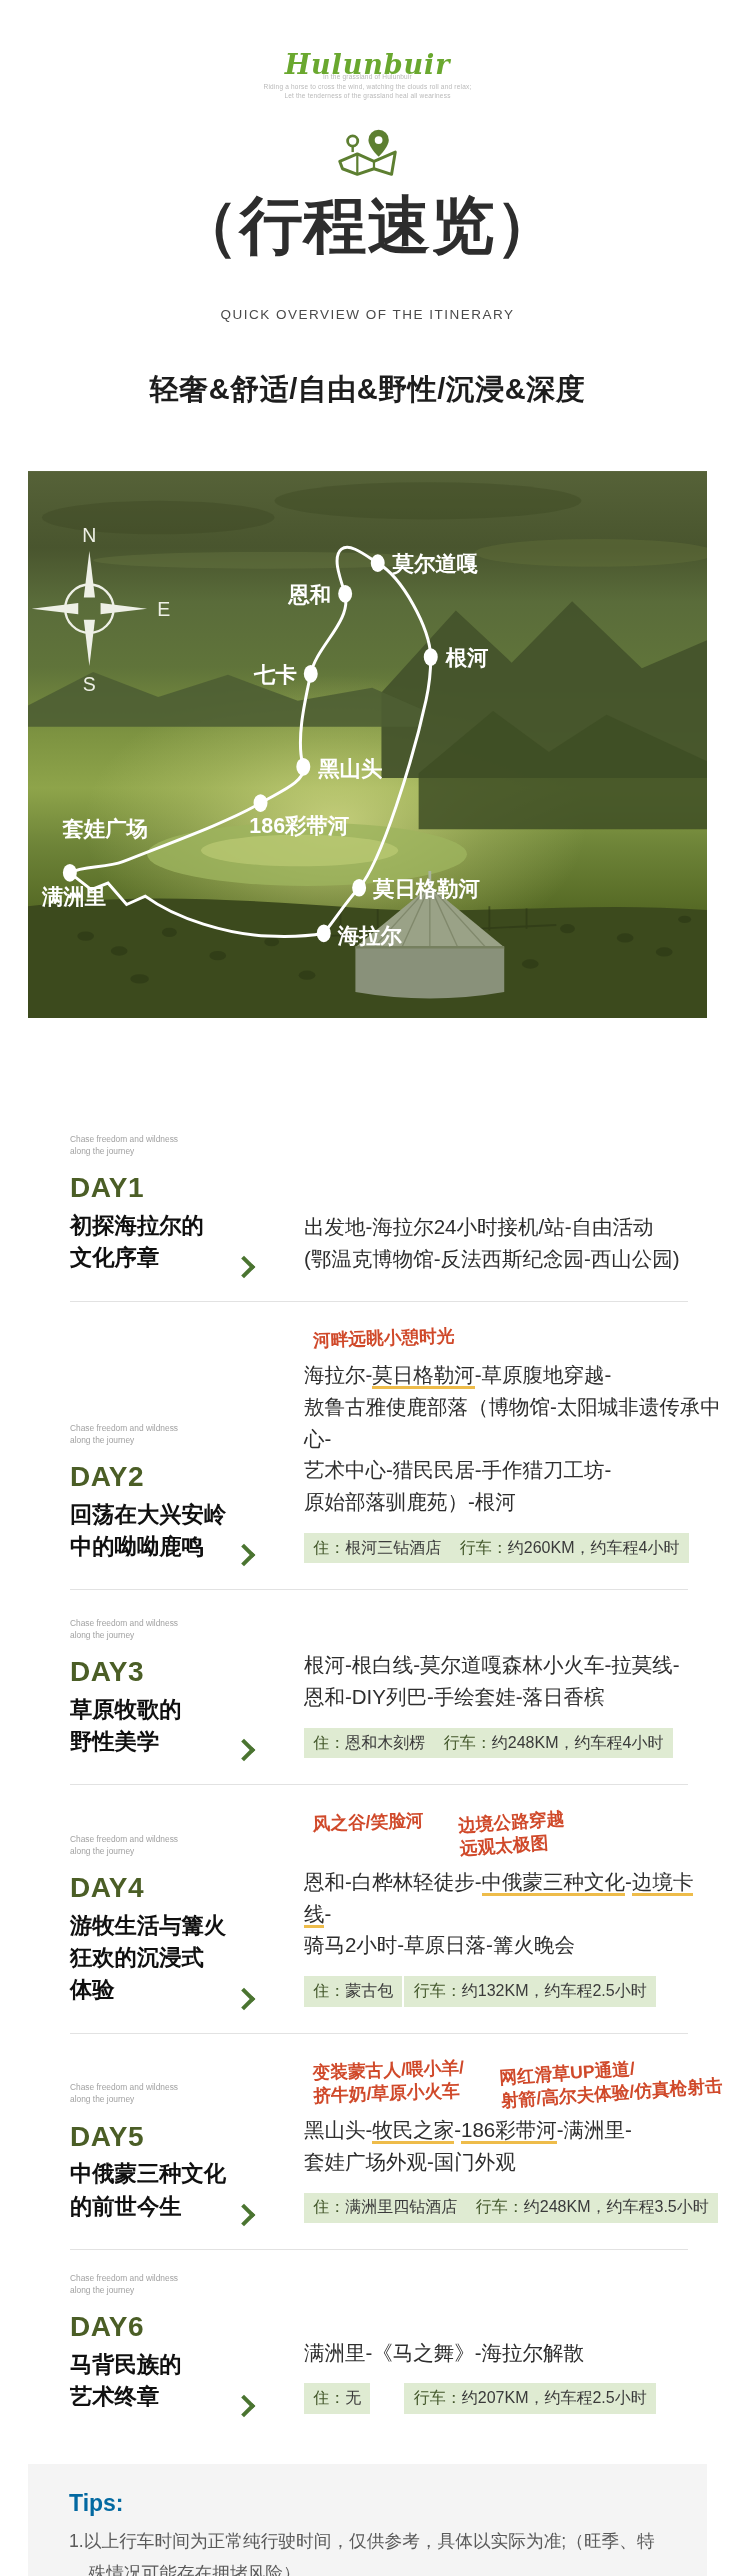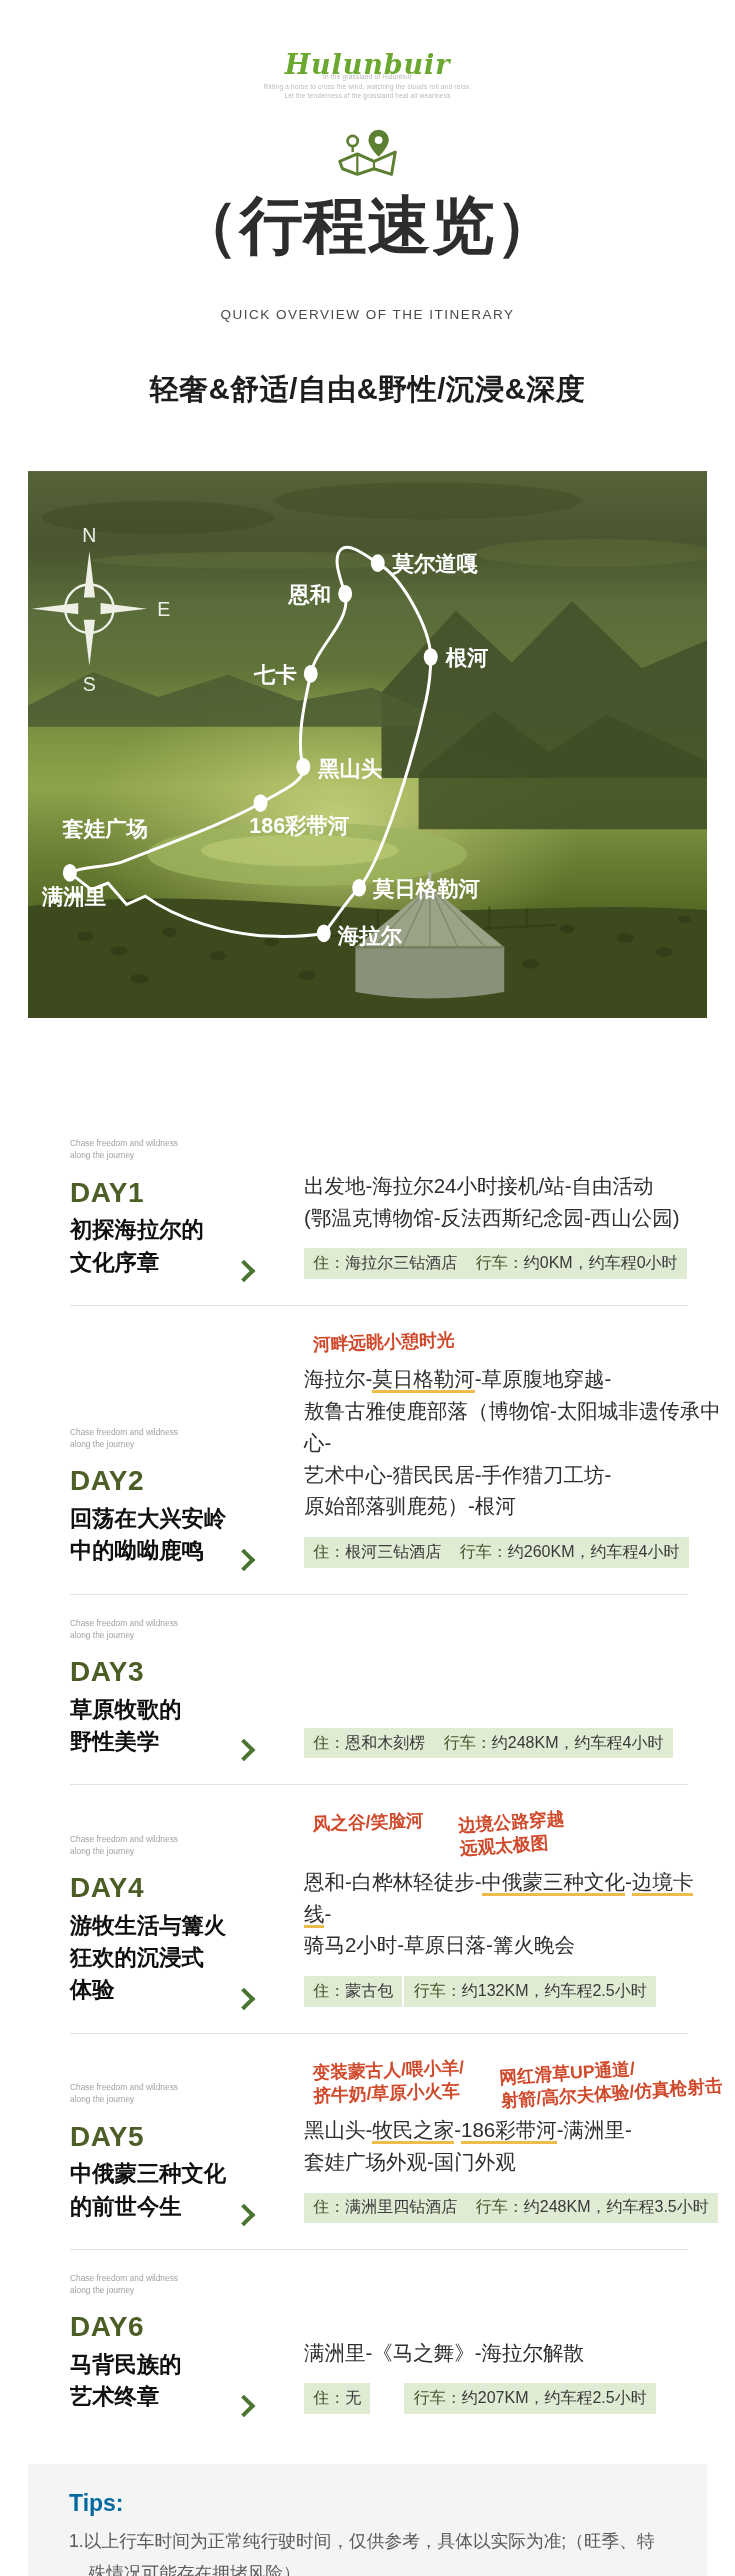--- a/index.html
+++ b/index.html
@@ -241,24 +241,20 @@
 文化序章</div>
         </div>
         <div class="col-arrow">
             <span class="chev"></span>
           </div>
         <div class="col-vline"></div>
         <div class="col-right">
 
           <div class="route"><span>出发地-海拉尔24小时接机/站-自由活动
 (鄂温克博物馆-反法西斯纪念园-西山公园)</span></div>
-          <div class="badges">
-            <span class="badge"><span class="b-label">住：</span><span class="b-val">海拉尔三钻酒店</span></span>
-            <span class="badge"><span class="b-label">行车：</span><span class="b-val">约0KM，约车程0小时</span></span>
-          </div>
         </div>
       </div>
     </div>
   <div class="day-sep"></div>
     <div class="day-block">
       <div class="day-grid">
         <div class="col-left">
           <div class="eng">Chase freedom and wildness
 along the journey</div>
           <div class="day-id">DAY2</div>
@@ -293,20 +289,22 @@
           <div class="day-id">DAY3</div>
           <div class="day-title">草原牧歌的
 野性美学</div>
         </div>
         <div class="col-arrow">
             <span class="chev"></span>
           </div>
         <div class="col-vline"></div>
         <div class="col-right">
 
+          <div class="route"><span>根河-根白线-莫尔道嘎森林小火车-拉莫线-
+恩和-DIY列巴-手绘套娃-落日香槟</span></div>
           <div class="badges">
             <span class="badge"><span class="b-label">住：</span><span class="b-val">恩和木刻楞</span></span>
             <span class="badge"><span class="b-label">行车：</span><span class="b-val">约248KM，约车程4小时</span></span>
           </div>
         </div>
       </div>
     </div>
   <div class="day-sep"></div>
     <div class="day-block">
       <div class="day-grid">

